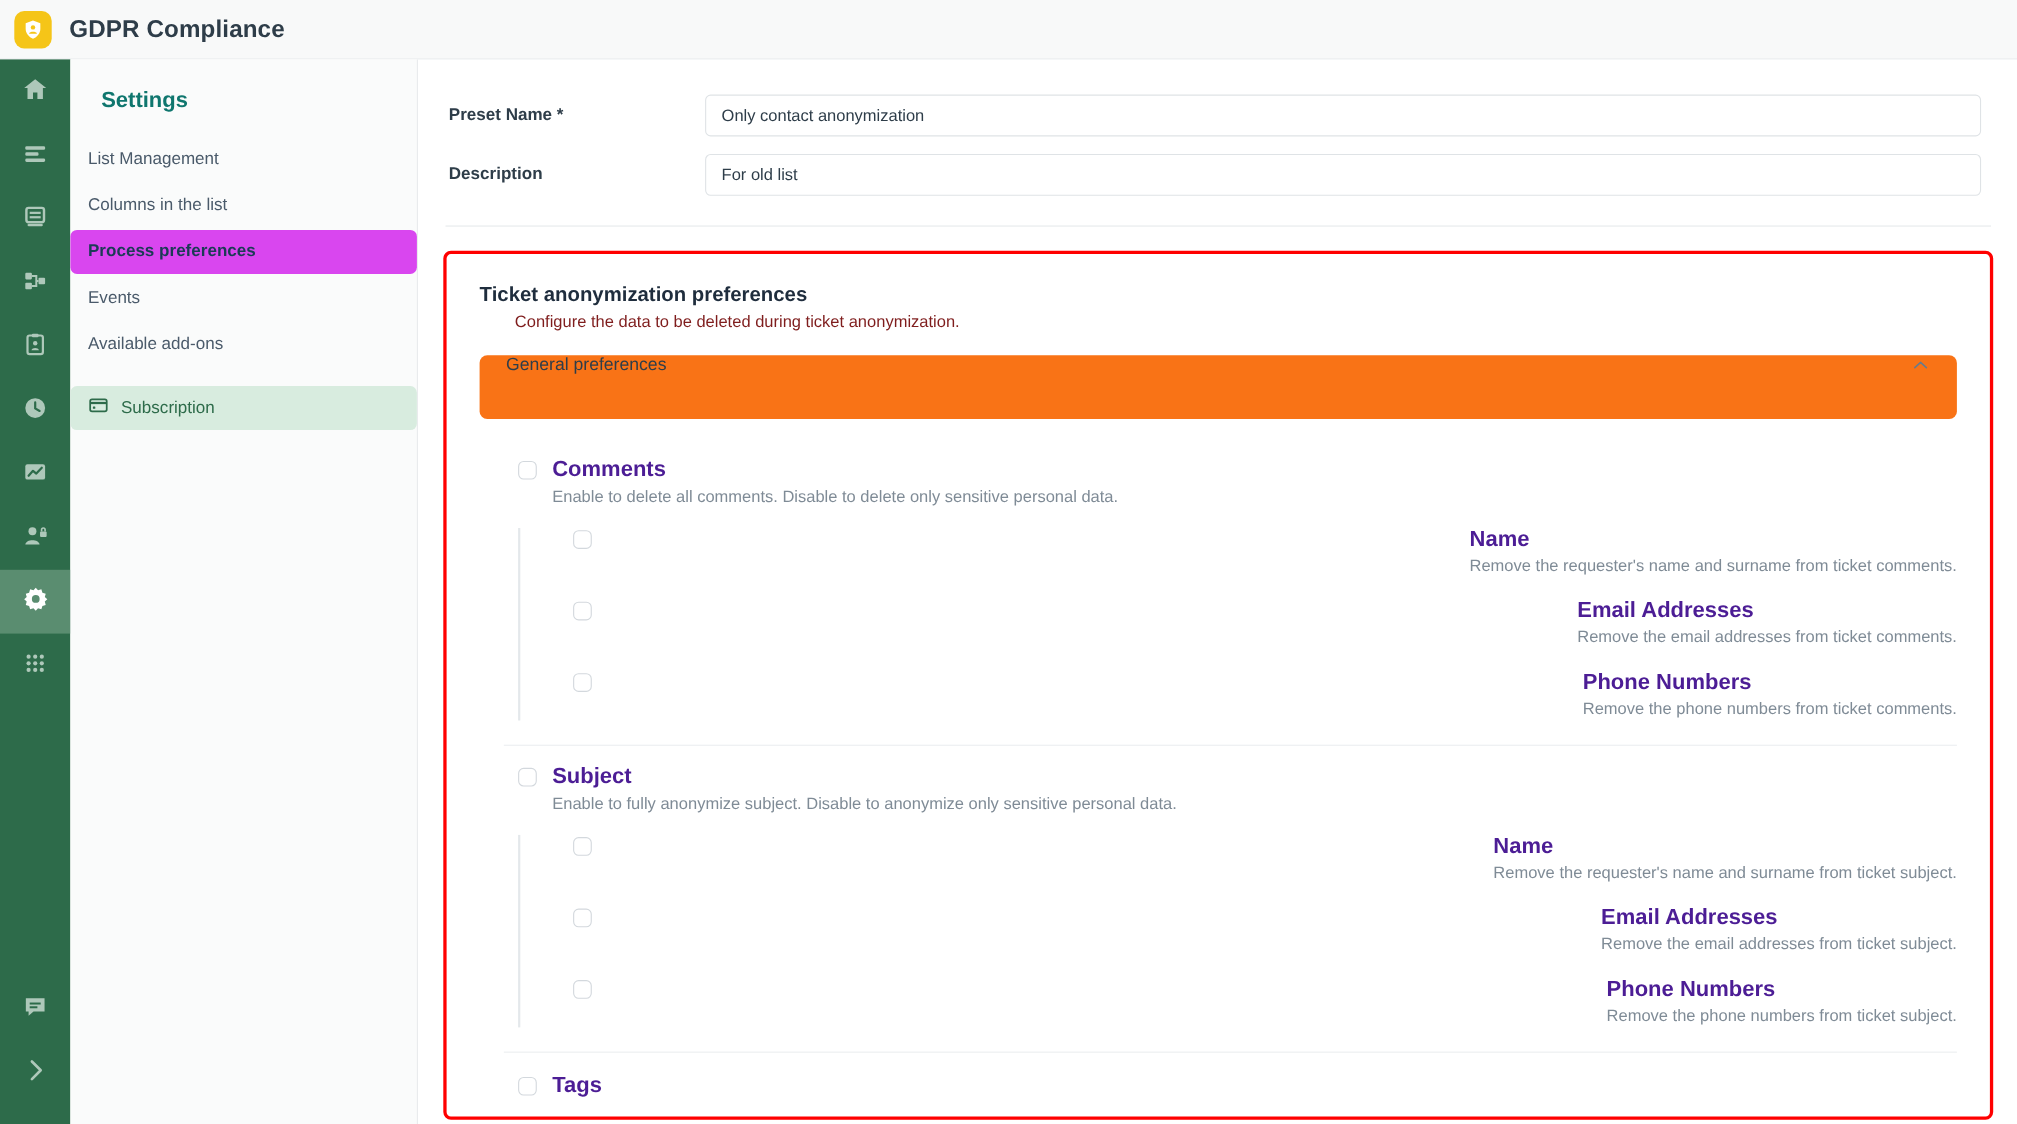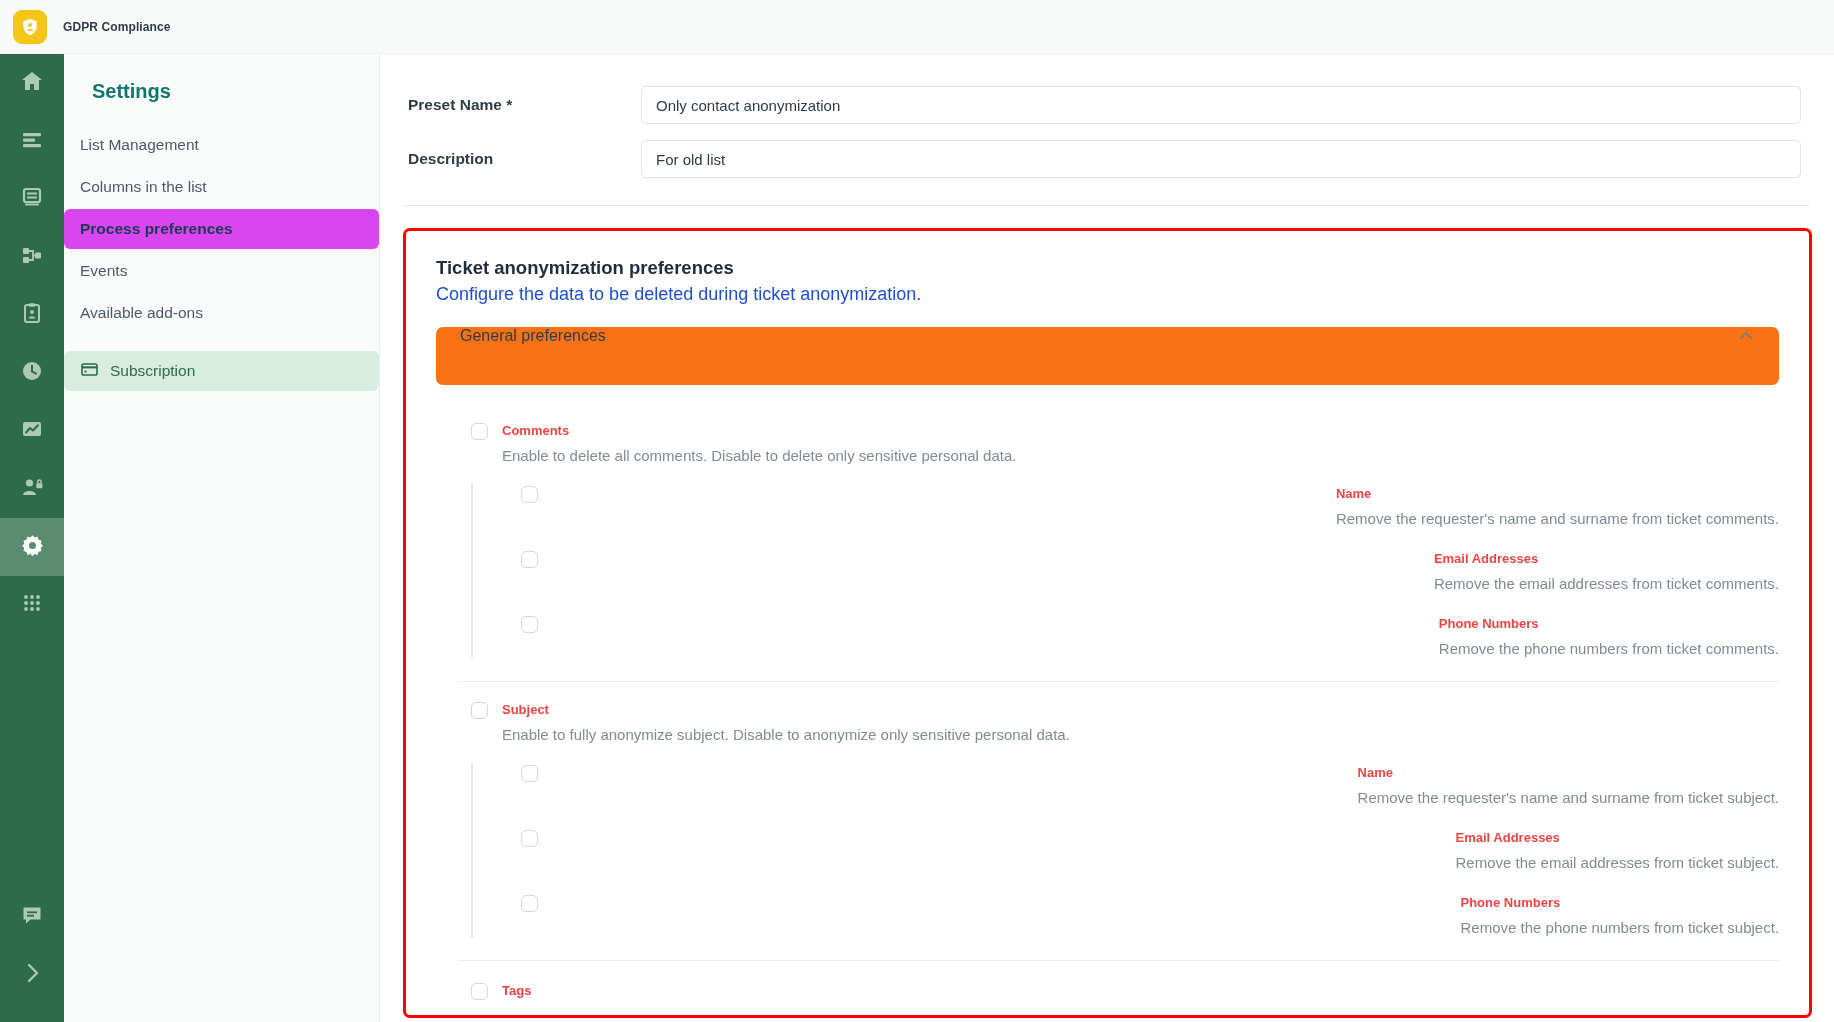--- a/index.html
+++ b/index.html
@@ -20,21 +20,21 @@
   }
   .app-logo {
     width: 34px; height: 34px; margin-left: 13px;
     background: #f5c518; border-radius: 9px;
     position: relative; flex: none;
     display: flex; align-items: center; justify-content: center;
   }
   .app-logo svg { display: block; }
   .app-title {
     margin-left: 16px;
-    font-size: 12px; font-weight: 600; color: #2e3d49;
+    font-size: 22px; font-weight: 600; color: #2e3d49;
     letter-spacing: .1px;
   }
 
   
   .rail {
     position: absolute; top: 54px; left: 0;
     width: 64px; height: 968px;
     background: #2d6b4a;
     display: flex; flex-direction: column; align-items: center;
   }
@@ -122,22 +122,23 @@
   .panel {
     height: 100%;
     padding: 26px 30px 0 30px;
     overflow: hidden;
   }
   .panel-title {
     font-size: 18.5px; font-weight: 700; color: #1f2d3d;
     margin-bottom: 5px;
   }
   .panel-sub {
-    font-size: 18px; color: #1d4ed8;
+    font-size: 15px; color: #7f1d1d;
     margin-bottom: 22px;
+    margin-left: 32px;
   }
 
   .accordion-head {
     background: #f97316;
     border-radius: 7px;
     height: 58px;
     display: flex; align-items: flex-start;
     padding: 0 24px 0 24px;
     cursor: pointer;
   }
@@ -150,21 +151,21 @@
   .opt-row { display: flex; align-items: flex-start; padding: 0; }
   .cbox {
     width: 17px; height: 17px; flex: none;
     border: 1.5px solid #d3d8dd; border-radius: 5px;
     background: #fff;
     margin-top: 2px;
     cursor: pointer;
   }
   .opt-text { margin-left: 14px; }
   .opt-label {
-    font-size: 13px; font-weight: 700; color: #ef4444;
+    font-size: 20px; font-weight: 700; color: #4c1d95;
     line-height: 20px;
   }
   .opt-desc {
     font-size: 15px; color: #7f8b96;
     line-height: 20px; margin-top: 5px;
   }
 
   .parent-block { padding-left: 35px; padding-top: 18px; padding-bottom: 8px; }
   .children {
     margin-left: 0px; margin-top: 18px;

